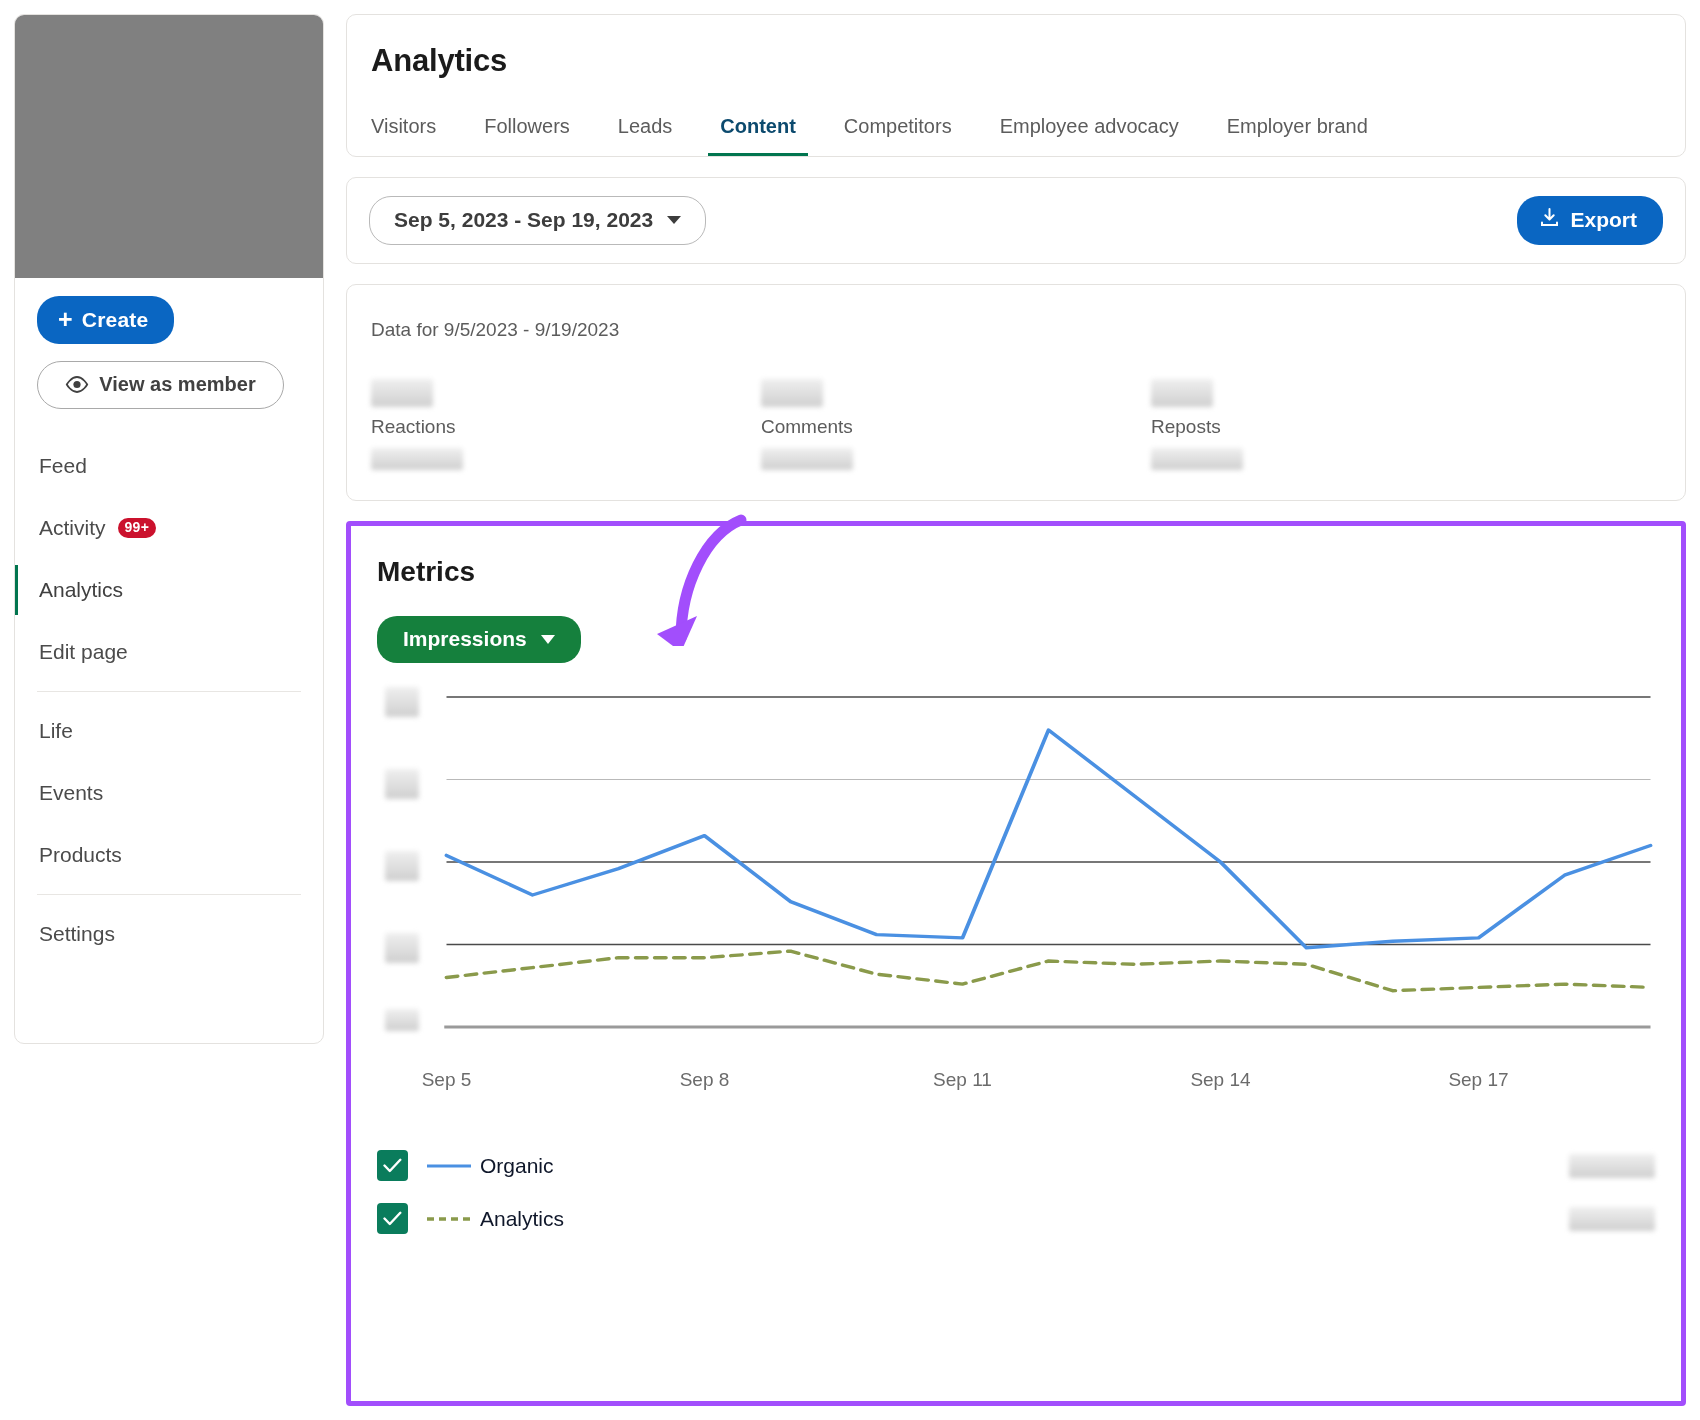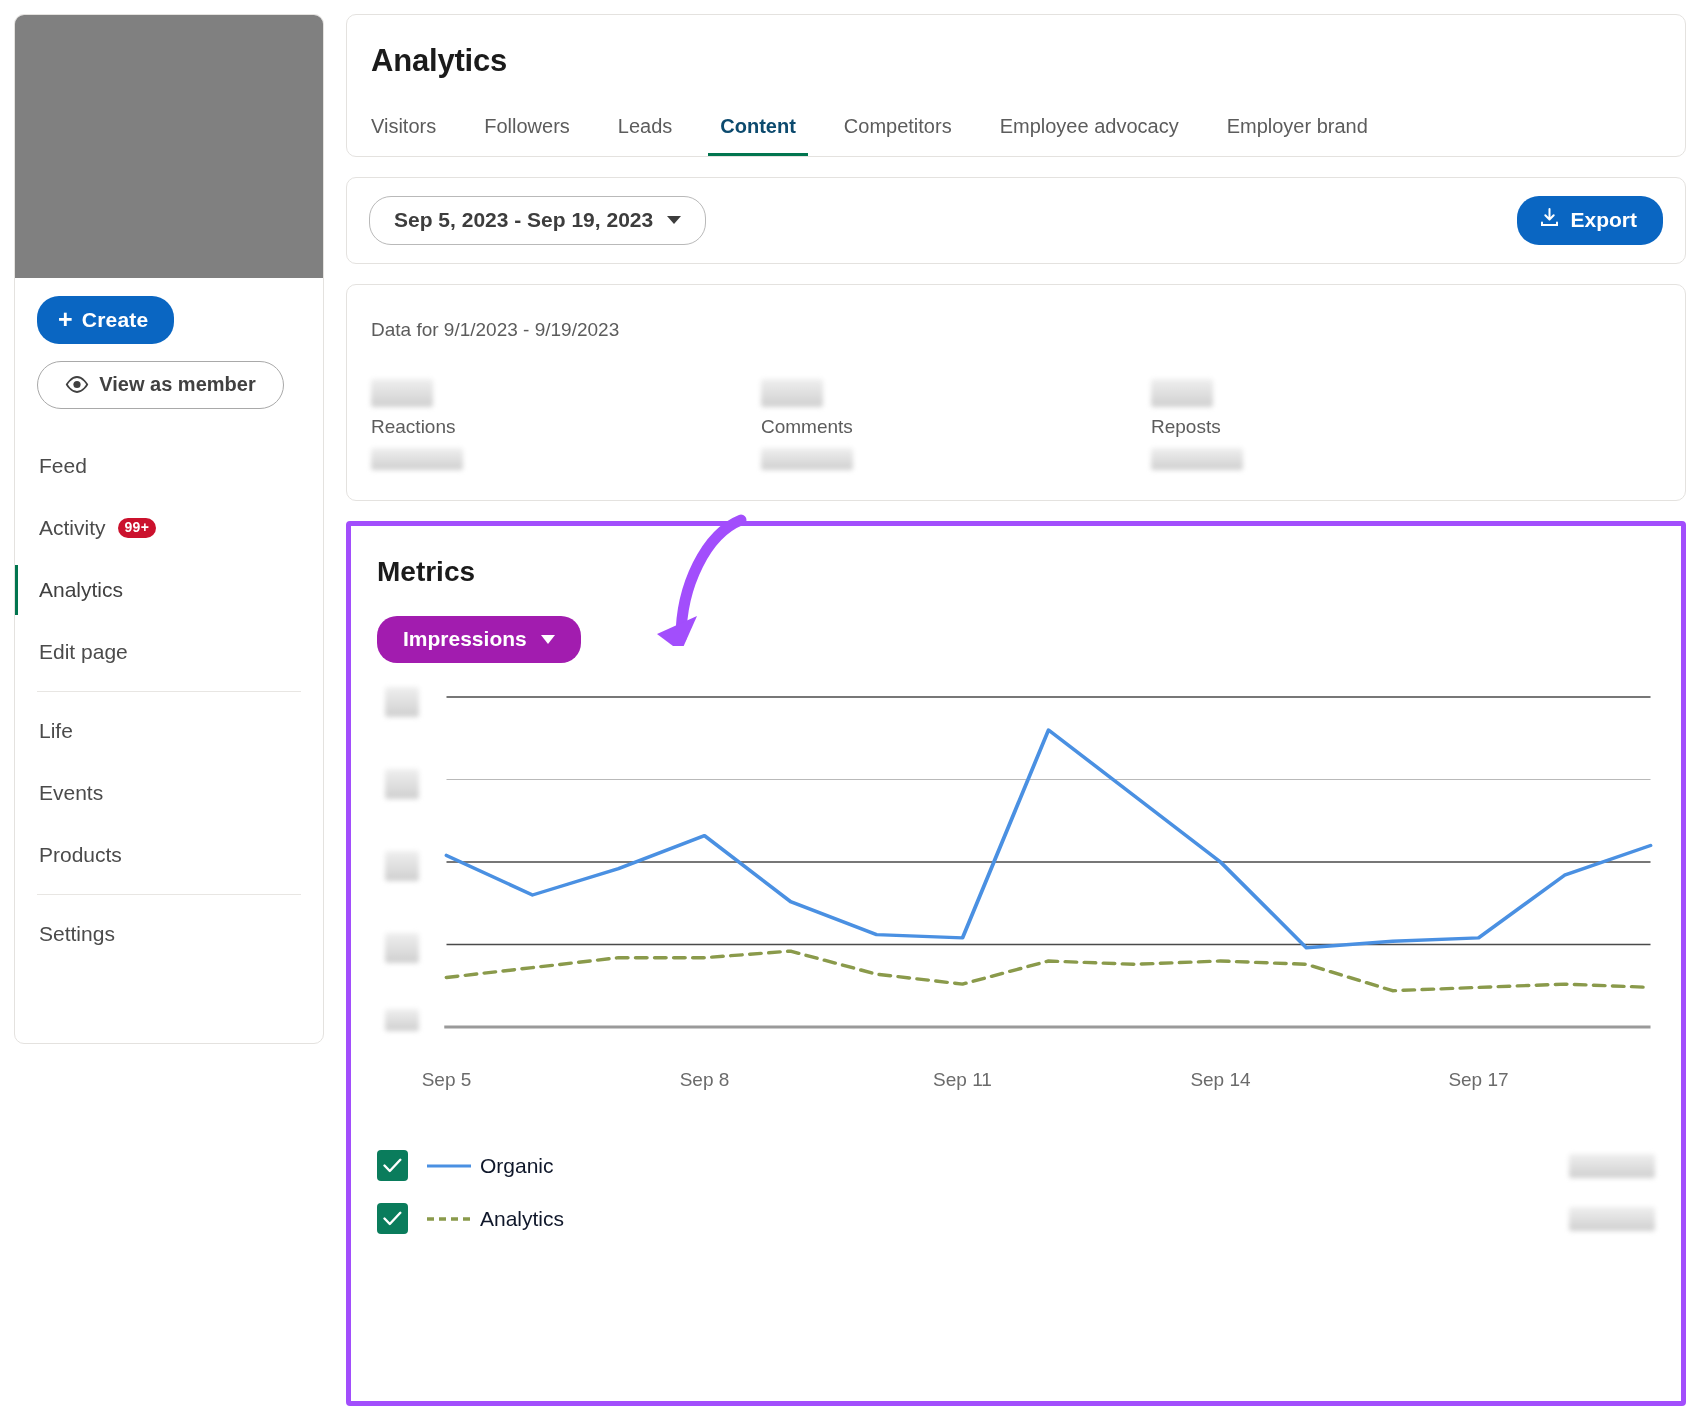--- a/index.html
+++ b/index.html
@@ -166,21 +166,21 @@
     position: relative;
     border: 5px solid #a24efc;
     border-radius: 4px;
     background: #fff;
     padding: 30px 26px 34px 26px;
     flex: 1;
   }
   .metrics-title { font-size: 28px; font-weight: bold; color: #1b1b1b; }
   .impressions-pill {
     display: inline-flex; align-items: center; gap: 14px;
-    background: #a21caf; color: #fff;
+    background: #15803d; color: #fff;
     border: none; border-radius: 20px;
     font-size: 21px; font-weight: bold;
     padding: 11px 26px 12px 26px;
     margin-top: 28px;
     cursor: pointer;
   }
   .caret-white {
     width: 0; height: 0;
     border-left: 7px solid transparent;
     border-right: 7px solid transparent;
@@ -303,21 +303,21 @@
           <svg width="21" height="21" viewBox="0 0 21 21">
             <path d="M10.5 2v10M10.5 12.5L6.3 8.3M10.5 12.5l4.2-4.2" fill="none" stroke="#fff" stroke-width="2" stroke-linecap="round"></path>
             <path d="M3 15.5v2.5h15v-2.5" fill="none" stroke="#fff" stroke-width="2" stroke-linecap="round"></path>
           </svg>
         </span>
         <span>Export</span>
       </button>
     </section>
 
     <section class="card highlights-card">
-      <div class="hl-sub">Data for 9/1/2023 - 9/19/2023</div>
+      <div class="hl-sub">Data for 9/5/2023 - 9/19/2023</div>
       <div class="hl-row">
         <div class="hl-item">
           <div class="blur hl-value"></div>
           <div class="hl-label">Reactions</div>
           <div class="blur hl-delta"></div>
         </div>
         <div class="hl-item">
           <div class="blur hl-value"></div>
           <div class="hl-label">Comments</div>
           <div class="blur hl-delta"></div>

